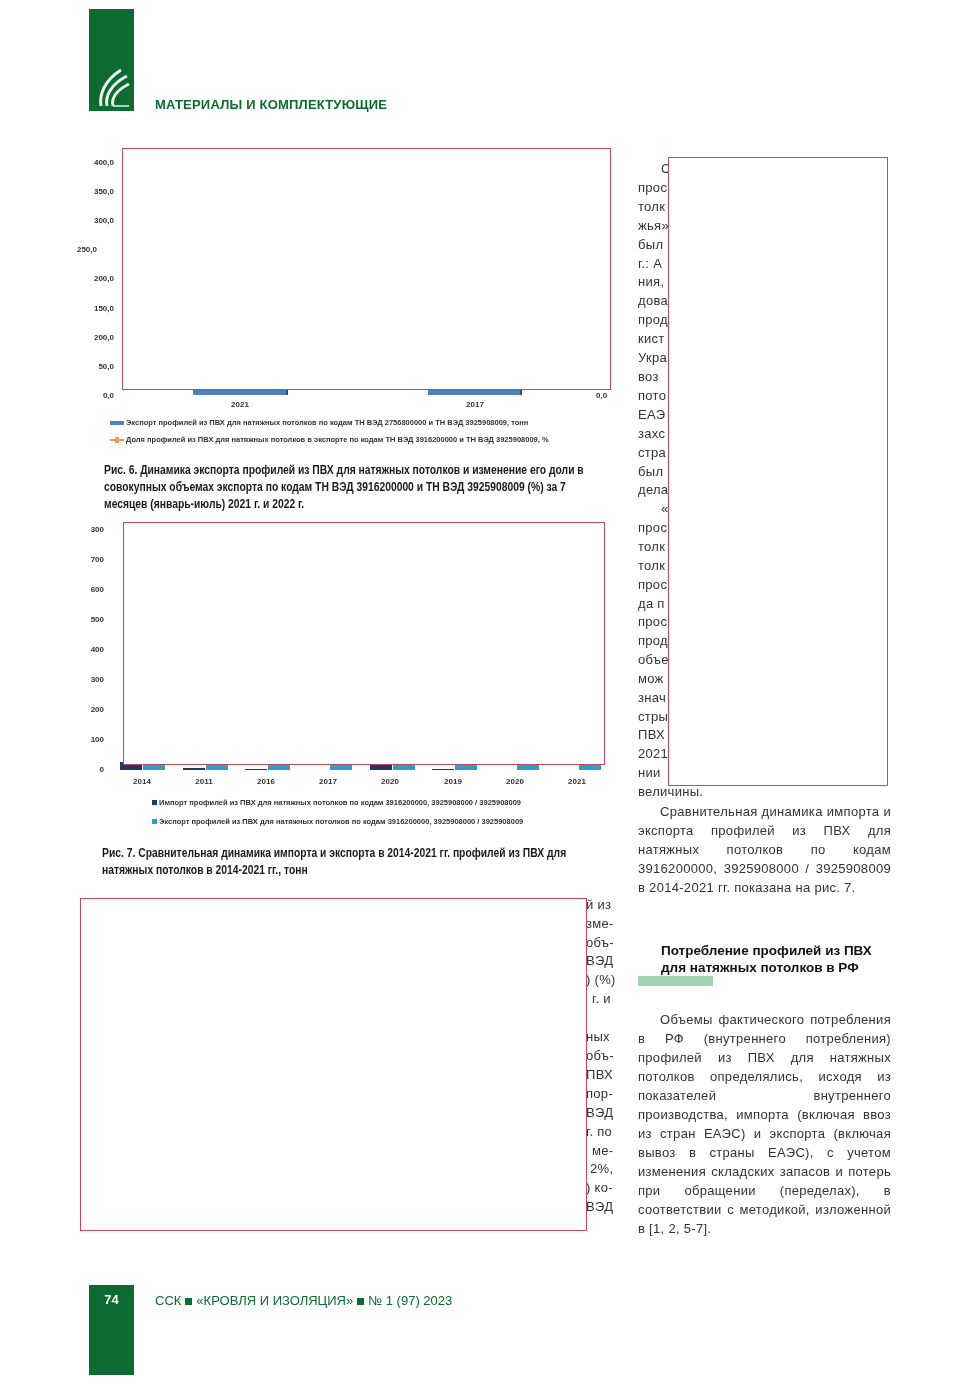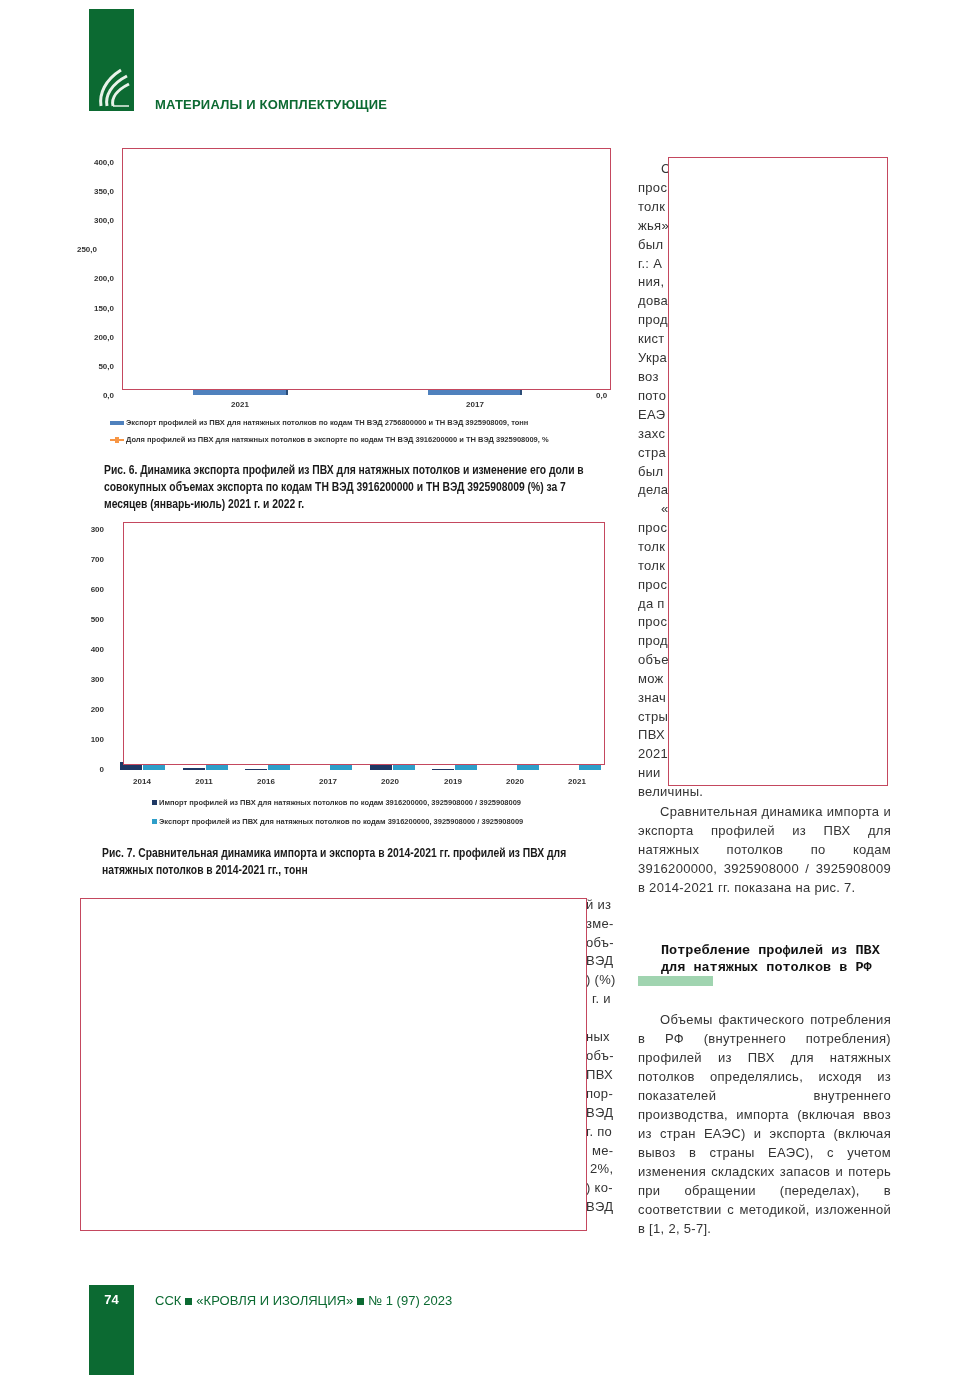--- a/index.html
+++ b/index.html
@@ -17,21 +17,21 @@
   .sw-bar { display: inline-block; width: 14px; height: 4px; background: #4f81bd; margin-right: 2px; }
   .sw-line { display: inline-block; width: 14px; height: 2px; background: #f79646; margin-right: 2px; position: relative; }
   .sw-line::after { content: ""; position: absolute; left: 5px; top: -2px; width: 4px; height: 6px; background: #f79646; }
   .sw-sq { display: inline-block; width: 5px; height: 5px; margin-right: 2px; }
   .bar { position: absolute; }
   .caption { position: absolute; font-family: "Liberation Sans", sans-serif; font-weight: bold; font-size: 12px; line-height: 17px; color: #1a1a1a; transform: scaleX(0.86); transform-origin: left top; }
   
   .col-line { position: absolute; font-size: 13px; color: #333; white-space: nowrap; letter-spacing: 0.3px; }
   .para { position: absolute; font-size: 13px; line-height: 19px; color: #333; text-align: justify; letter-spacing: 0.3px; }
   .para .first { text-indent: 22px; }
-  #sub-heading { left: 661px; top: 942px; width: 220px; font-size: 13.5px; font-weight: bold; line-height: 17px; color: #111; font-family: Liberation Mono, monospace; }
+  #sub-heading { left: 661px; top: 942px; width: 220px; font-size: 13.5px; font-weight: bold; line-height: 17px; color: #111; }
   #sub-accent { left: 638px; top: 976px; width: 75px; height: 10px; background: #8fcca2; opacity: 0.85; }
   
   #footer-band { left: 89px; top: 1285px; width: 45px; height: 90px; background: #0c6a32; }
   #page-number { left: 89px; top: 1292px; width: 45px; text-align: center; color: #fff; font-weight: bold; font-size: 13px; }
   #footer-text { left: 155px; top: 1293px; font-size: 13px; color: #0c6a32; white-space: nowrap; }
   #footer-text .sq { display: inline-block; width: 7px; height: 7px; background: #0c6a32; margin: 0 4px 1px 4px; vertical-align: middle; }
 </style>
 </head>
 <body>
 

